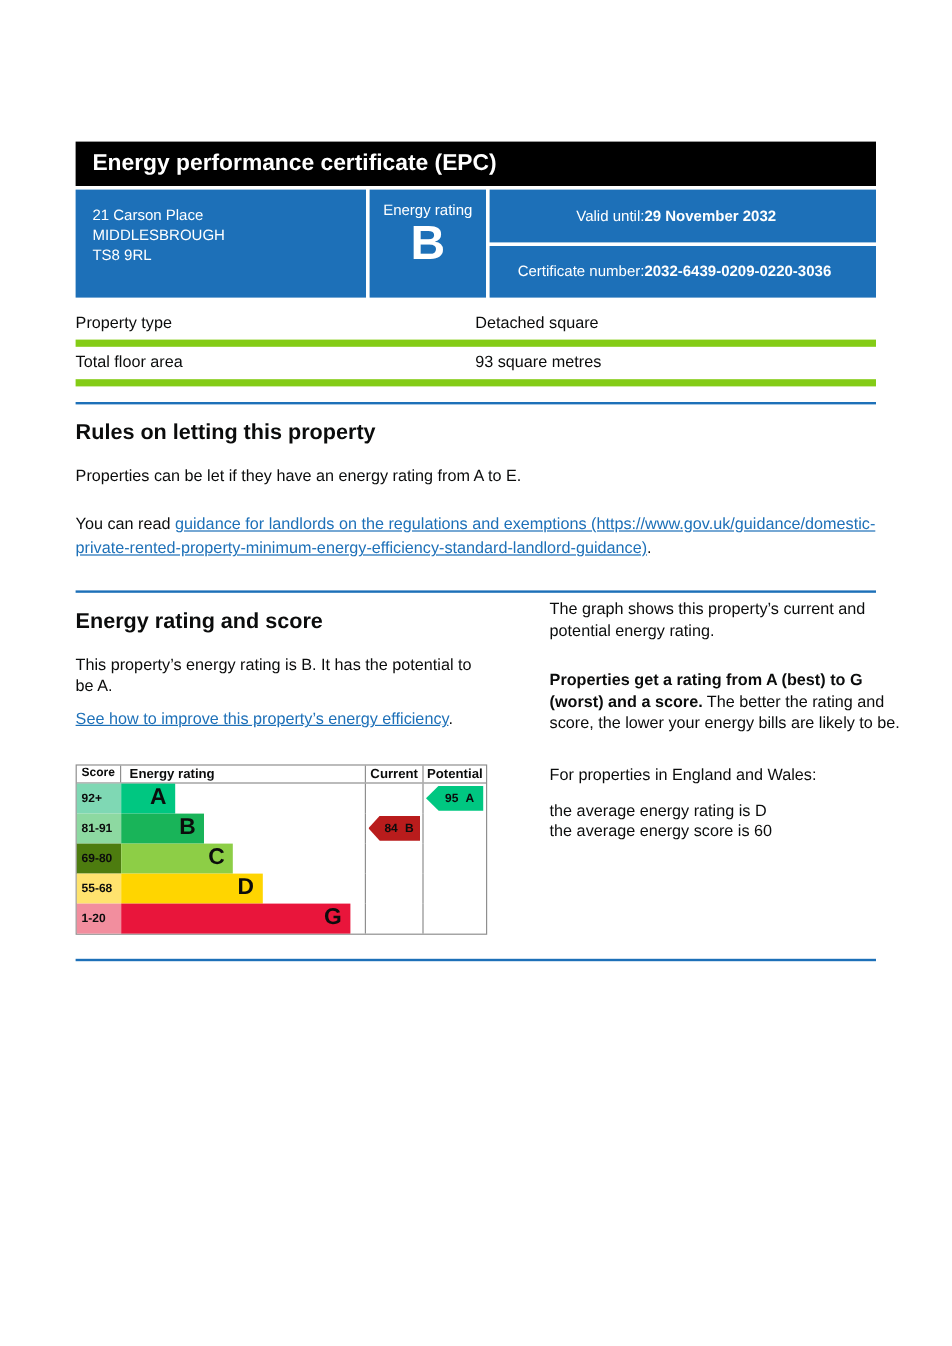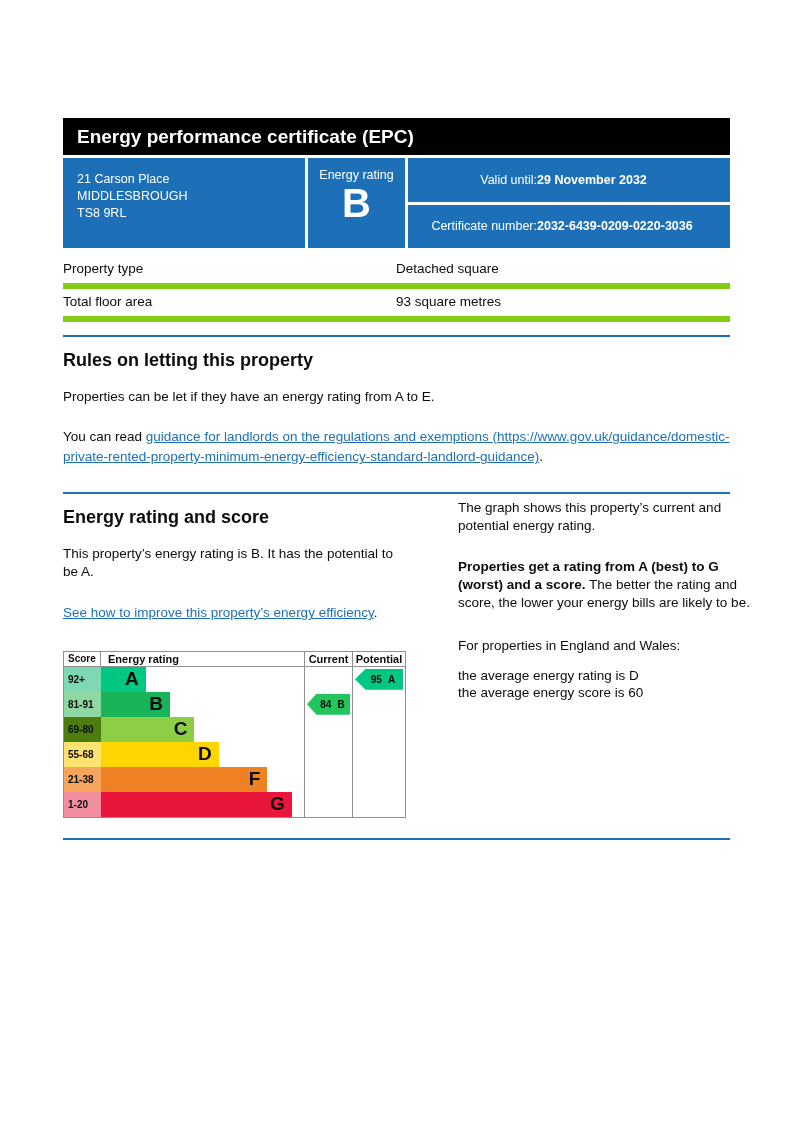--- a/index.html
+++ b/index.html
@@ -44,21 +44,21 @@
   p.body-text { font-size: 13.5px; line-height: 1.3; }
   a.doc-link { color: #1d70b8; text-decoration: underline; }
 
   .rules p.lead { margin-bottom: 21px; }
   .rules p.linkline { line-height: 1.55; margin-bottom: 24px; }
 
   
   .cols { display: flex; gap: 52px; margin-top: 0; }
   .col-left { flex: 0 0 310px; }
   .col-right { flex: 0 0 303px; padding-top: 5px; }
-  .col-left p.intro { margin-bottom: 24px; }
+  .col-left p.intro { margin-bottom: 10px; }
   .col-left p.improve { line-height: 1.35; margin-bottom: 28px; }
   .col-right p.g1 { margin-bottom: 24px; }
   .col-right p.g2 { margin-bottom: 26px; }
   .col-right p.g3 { margin-bottom: 13px; }
   .col-right .avg-line { font-size: 13.5px; line-height: 1.25; }
 
   
   .epc-chart { width: 343px; border: 1px solid #8f8f8f; margin-top: 0; }
   .epc-row { display: flex; height: 25px; }
   .epc-hrow { height: 15px; border-bottom: 1px solid #8f8f8f; font-weight: bold; font-size: 11px; }
@@ -154,47 +154,39 @@
                 <span>A</span>
               </div>
             </div>
           </div>
           <div class="epc-row">
             <div class="epc-cell-score" style="background: rgb(141, 217, 161);">81-91</div>
             <div class="epc-cell-rating">
               <div class="epc-bar" style="width: 34%; background: rgb(25, 180, 89);">B</div>
             </div>
             <div class="epc-cell-current">
-              <div class="epc-arrow" style="background: #22c55e;">
+              <div class="epc-arrow" style="background: #b91c1c;">
                 <span>84</span>
                 <span>B</span>
               </div>
             </div>
             <div class="epc-cell-potential"></div>
           </div>
           <div class="epc-row">
             <div class="epc-cell-score" style="background: #4d7c0f;">69-80</div>
             <div class="epc-cell-rating">
               <div class="epc-bar" style="width: 46%; background: rgb(141, 206, 70);">C</div>
             </div>
             <div class="epc-cell-current"></div>
             <div class="epc-cell-potential"></div>
           </div>
           <div class="epc-row">
             <div class="epc-cell-score" style="background: rgb(255, 227, 110);">55-68</div>
             <div class="epc-cell-rating">
               <div class="epc-bar" style="width: 58%; background: rgb(255, 213, 0);">D</div>
-            </div>
-            <div class="epc-cell-current"></div>
-            <div class="epc-cell-potential"></div>
-          </div>
-          <div class="epc-row">
-            <div class="epc-cell-score" style="background: rgb(245, 165, 94);">21-38</div>
-            <div class="epc-cell-rating">
-              <div class="epc-bar" style="width: 82%; background: rgb(239, 128, 35);">F</div>
             </div>
             <div class="epc-cell-current"></div>
             <div class="epc-cell-potential"></div>
           </div>
           <div class="epc-row">
             <div class="epc-cell-score" style="background: rgb(242, 142, 158);">1-20</div>
             <div class="epc-cell-rating">
               <div class="epc-bar" style="width: 94%; background: rgb(233, 21, 59);">G</div>
             </div>
             <div class="epc-cell-current"></div>

